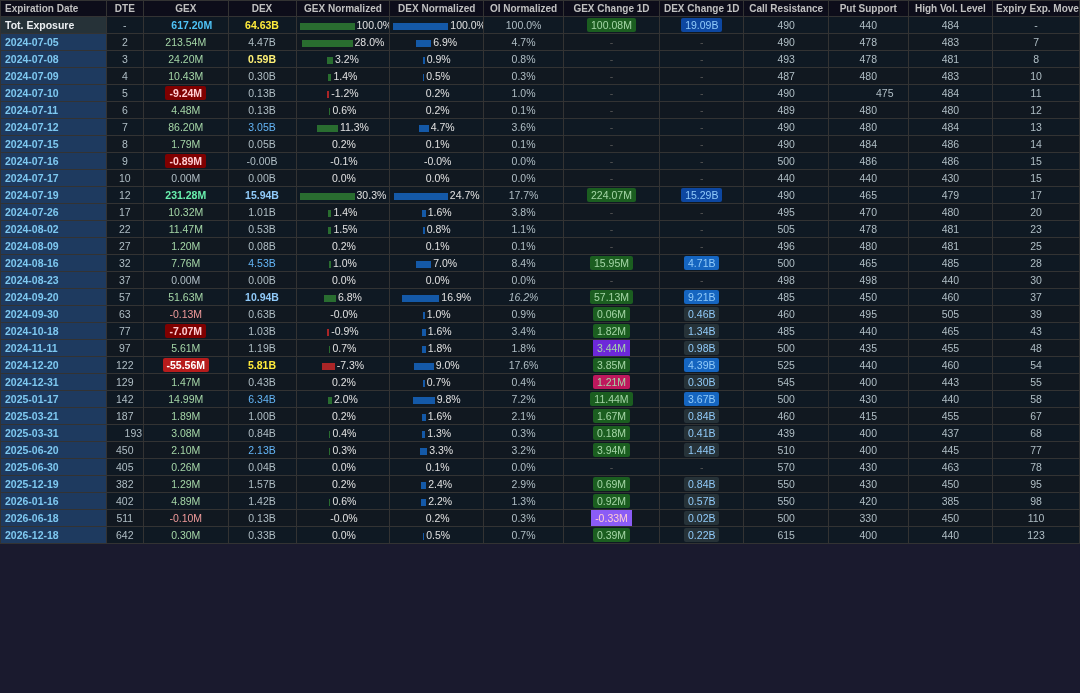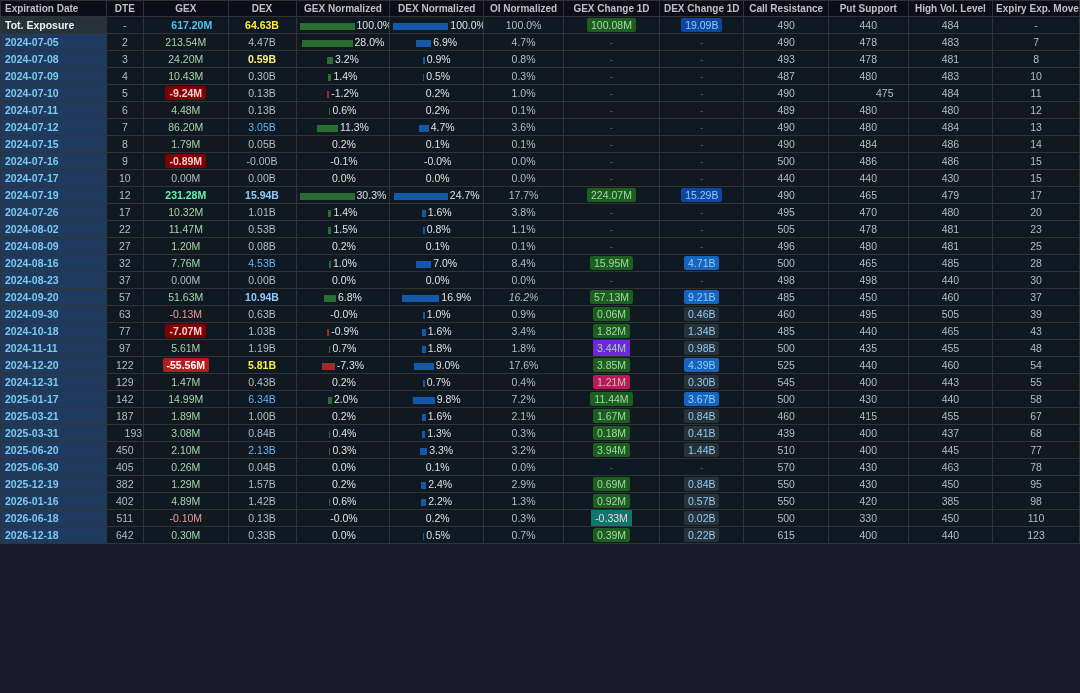--- a/index.html
+++ b/index.html
@@ -516,21 +516,21 @@
           <td class="col-expiry" style="color: rgb(176, 190, 197);">98</td>
         </tr>
         <tr style="background: rgb(17, 24, 32);">
           <td class="col-expdate exp-date-cell">2026-06-18</td>
           <td class="col-dte" style="color: rgb(176, 190, 197);">511</td>
           <td class="col-gex"><span style="color:#ef9a9a;">-0.10M</span></td>
           <td class="col-dex"><span style="color:#b0bec5;">0.13B</span></td>
           <td class="col-gex-norm bar-cell"><span style="display:inline-block;width:0px;height:7px;background:#2e7d32;vertical-align:middle;margin-right:2px;opacity:0.85;"></span><span style="color:#e0e0e0">-0.0%</span></td>
           <td class="col-dex-norm bar-cell"><span style="display:inline-block;width:0px;height:7px;background:#1565c0;vertical-align:middle;margin-right:2px;opacity:0.85;"></span><span style="color:#e0e0e0">0.2%</span></td>
           <td class="col-oi-norm" style="color: rgb(176, 190, 197);">0.3%</td>
-          <td class="col-gex-chg"><span style="background:#0f766e;color:#ffcdd2;padding:13px 4px;border-radius:2px;">-0.33M</span></td>
+          <td class="col-gex-chg"><span style="background:#8b5cf6;color:#ffcdd2;padding:13px 4px;border-radius:2px;">-0.33M</span></td>
           <td class="col-dex-chg"><span style="background:#263238;color:#90caf9;padding:1px 4px;border-radius:2px;">0.02B</span></td>
           <td class="col-call-res" style="color: rgb(176, 190, 197);">500</td>
           <td class="col-put-sup" style="color: rgb(176, 190, 197);">330</td>
           <td class="col-high-vol" style="color: rgb(176, 190, 197);">450</td>
           <td class="col-expiry" style="color: rgb(176, 190, 197);">110</td>
         </tr>
         <tr style="background: rgb(15, 25, 35);">
           <td class="col-expdate exp-date-cell">2026-12-18</td>
           <td class="col-dte" style="color: rgb(176, 190, 197);">642</td>
           <td class="col-gex"><span style="color:#a5d6a7;">0.30M</span></td>

